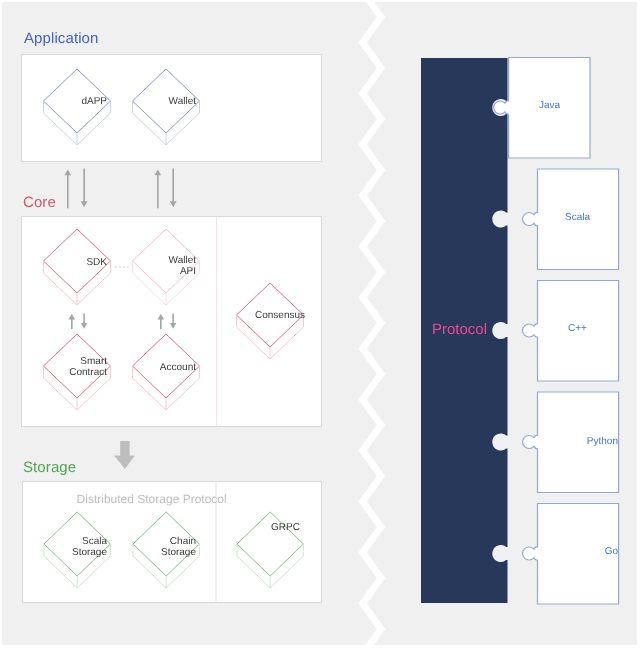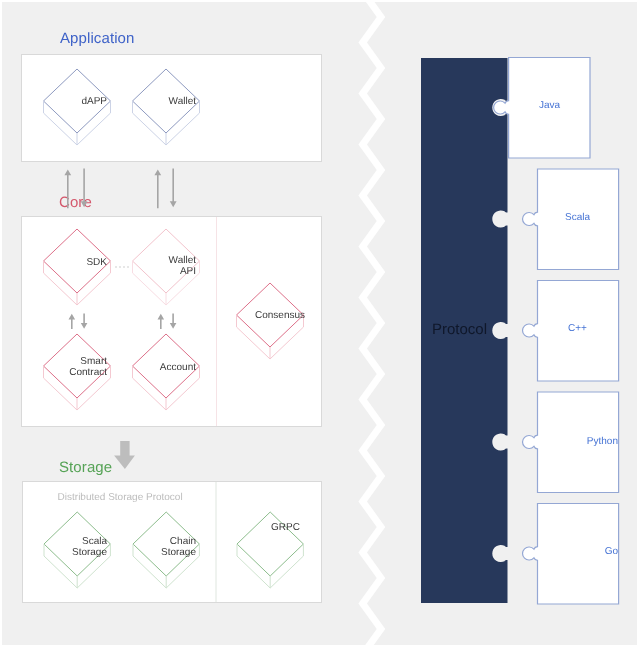--- a/index.html
+++ b/index.html
@@ -1,26 +1,26 @@
 <!DOCTYPE html>
 <html><head>
 <meta charset="utf-8">
 <title>Blockchain Architecture Diagram</title>
 <style>
   html,body{margin:0;padding:0;}
   body{width:640px;height:650px;background:#ffffff;font-family:"Liberation Sans",sans-serif;overflow:hidden;-webkit-font-smoothing:antialiased;text-rendering:geometricPrecision;}
   #canvas{position:absolute;left:0;top:0;width:640px;height:650px;}
   .bg{position:absolute;left:2px;top:2px;width:635px;height:643px;background:#f0f0f0;}
   svg{position:absolute;left:0;top:0;width:640px;height:650px;overflow:visible;}
-  .sec-label{position:absolute;white-space:nowrap;font-size:15px;font-weight:400;letter-spacing:0.1px;margin-left:36px;}
+  .sec-label{position:absolute;white-space:nowrap;font-size:15px;font-weight:400;letter-spacing:0.1px;}
   .panel{position:absolute;background:#fff;border:1px solid #d9d9d9;box-sizing:border-box;}
   .cube-text{position:absolute;text-align:right;color:#3a3a3a;font-size:10px;line-height:10.9px;white-space:nowrap;}
   .card-text{position:absolute;color:#4472d4;font-size:10px;white-space:nowrap;}
-  .bar-text{position:absolute;color:#0f172a;font-size:15px;white-space:nowrap;}
-  .dsp{position:absolute;color:#bcbcbc;font-size:10px;white-space:nowrap;}
+  .bar-text{position:absolute;color:#ec4899;font-size:15px;white-space:nowrap;}
+  .dsp{position:absolute;color:#bcbcbc;font-size:12px;white-space:nowrap;margin-left:19px;}
 </style>
 </head>
 <body>
 
 <div id="canvas">
   <div class="bg"></div>
 
   <div class="sec-label" style="left:24px;top:29.5px;color:#3e62c8;">Application</div>
   <div class="sec-label" style="left:23px;top:193.5px;color:#d4586c;">Core</div>
   <div class="sec-label" style="left:23px;top:459px;color:#56a356;">Storage</div>

